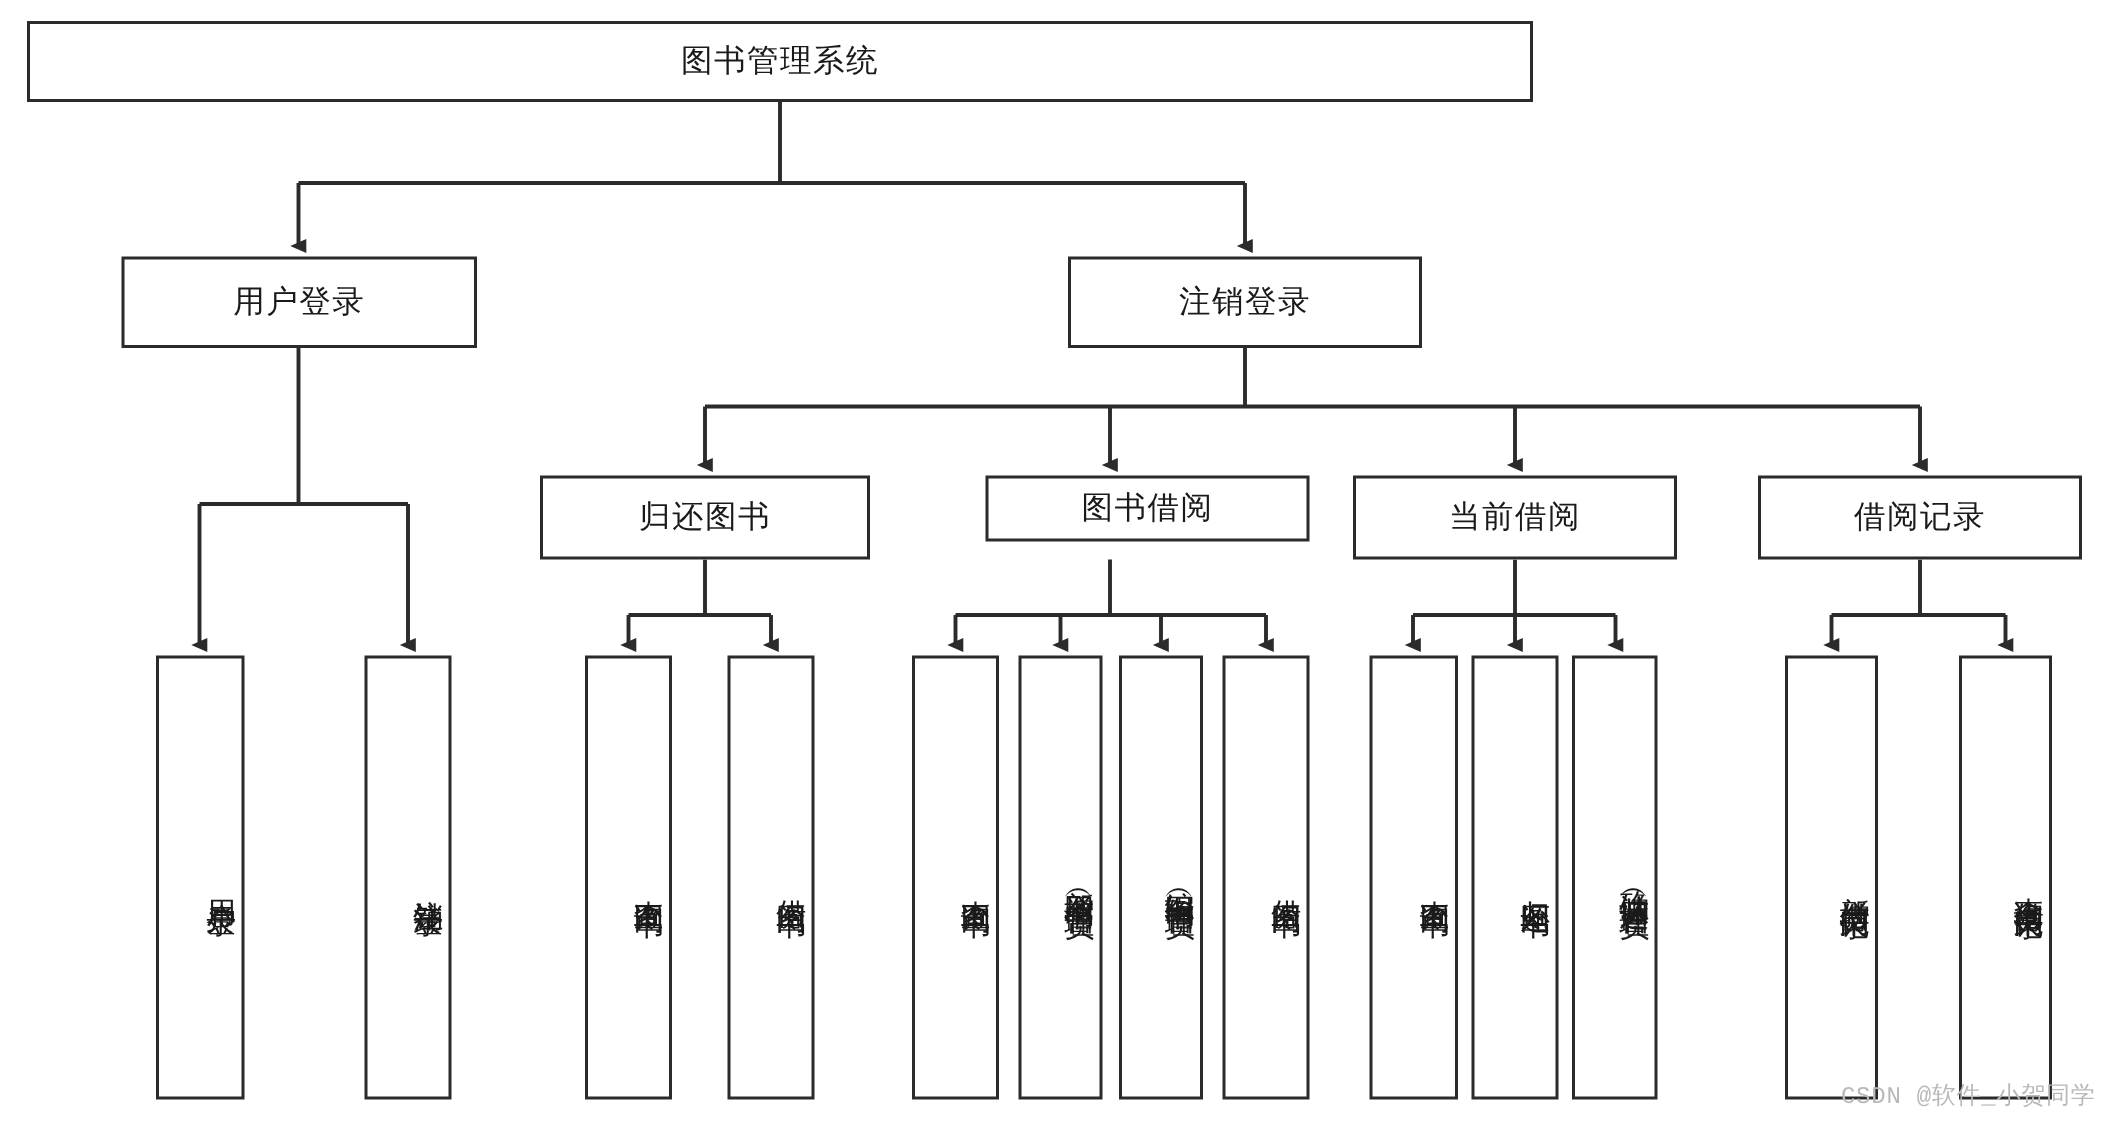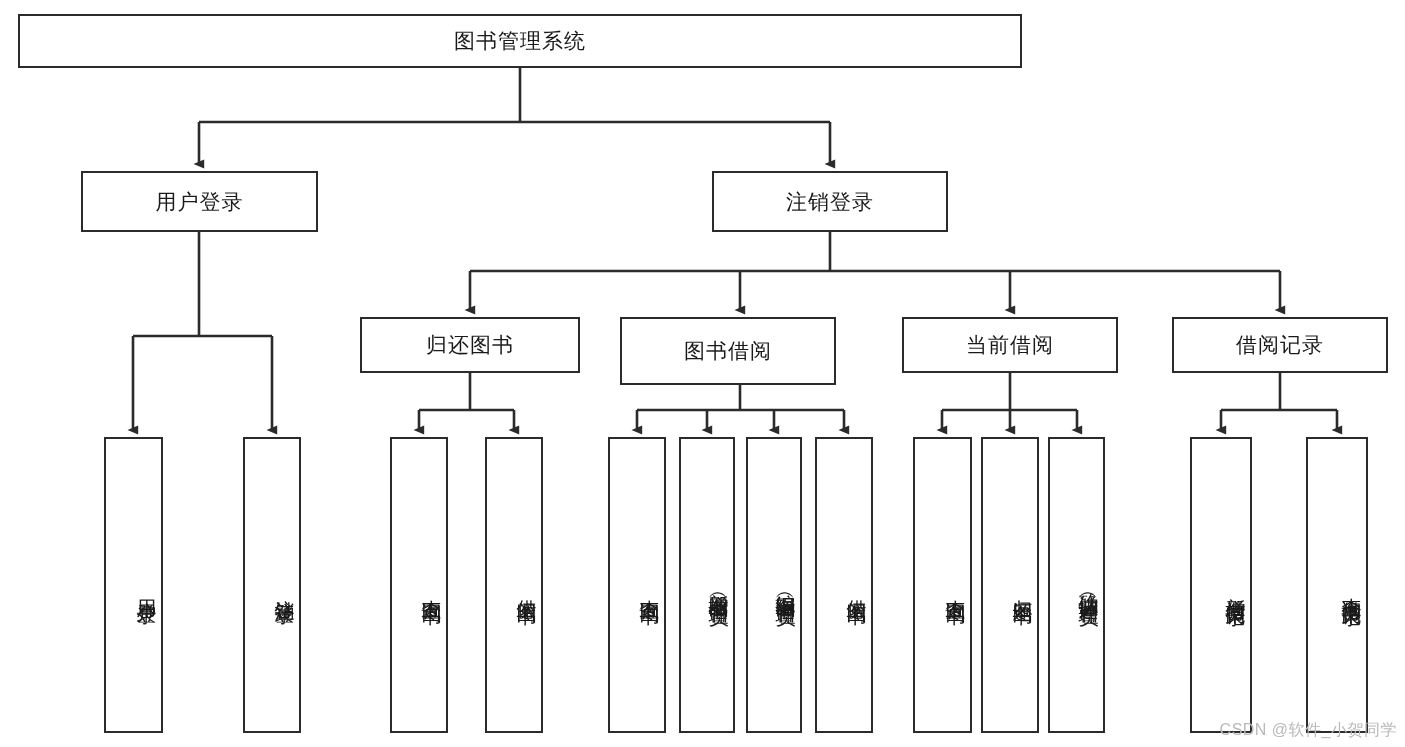--- a/index.html
+++ b/index.html
@@ -62,21 +62,21 @@
   }
   #watermark {
     position: absolute;
     right: 8px;
     bottom: 6px;
     font-size: 16px;
     color: #b9b9b9;
     letter-spacing: 0.5px;
     white-space: nowrap;
     pointer-events: none;
-    font-family: Liberation Sans, sans-serif;
+    font-family: Liberation Mono, monospace;
     margin-left: 26px;
   }
 </style>
 </head>
 <body>
 
 <div id="canvas">
 
   <svg id="diagram-svg" viewBox="0 0 1405 747" xmlns="http://www.w3.org/2000/svg">
     <defs>
@@ -139,21 +139,21 @@
   <div class="node horiz" style="left:81px;top:171px;width:237px;height:61px;">
     <span class="node-label">用户登录</span>
   </div>
   <div class="node horiz" style="left:712px;top:171px;width:236px;height:61px;">
     <span class="node-label">注销登录</span>
   </div>
 
   <div class="node horiz" style="left:360px;top:317px;width:220px;height:56px;">
     <span class="node-label">归还图书</span>
   </div>
-  <div class="node horiz" style="left:620px;top:317px;width:216px;height:68px;">
+  <div class="node horiz" style="left:657px;top:317px;width:216px;height:44px;">
     <span class="node-label">图书借阅</span>
   </div>
   <div class="node horiz" style="left:1172px;top:317px;width:216px;height:56px;">
     <span class="node-label">借阅记录</span>
   </div>
   <div class="node horiz" style="left:902px;top:317px;width:216px;height:56px;">
     <span class="node-label">当前借阅</span>
   </div>
 
   <div class="node vert" style="left:104px;top:437px;width:59px;height:296px;">

